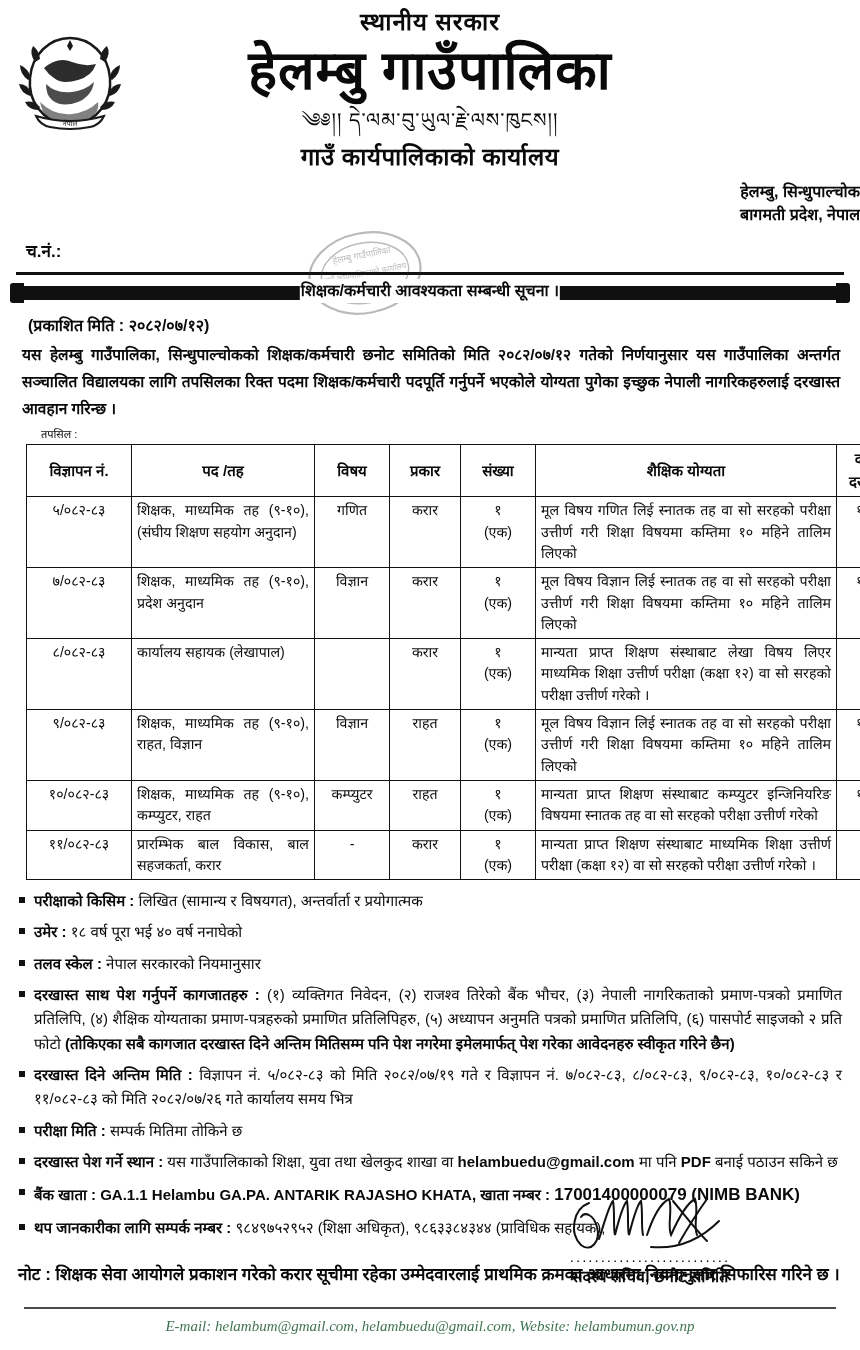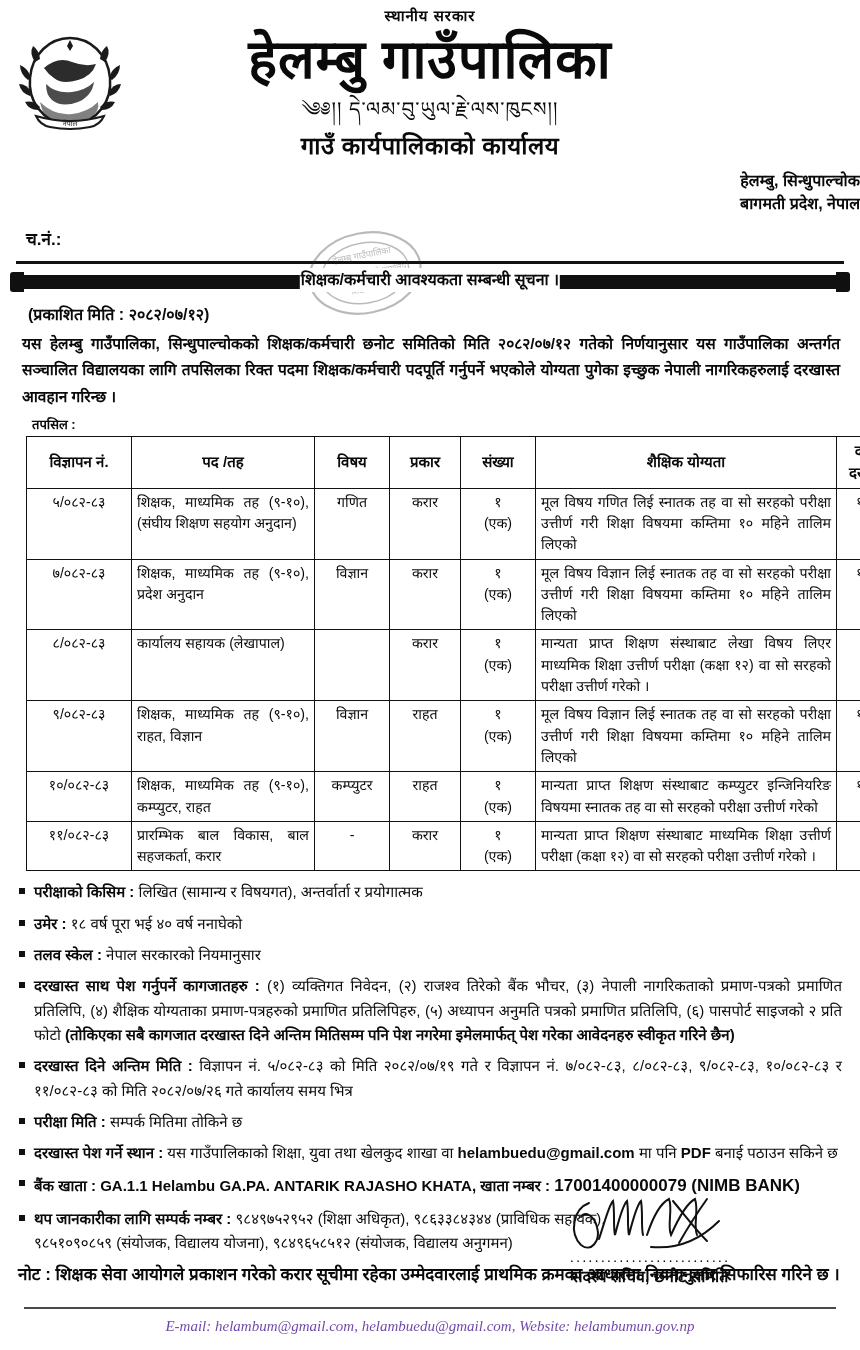--- a/index.html
+++ b/index.html
@@ -24,21 +24,21 @@
     background: #fff;
   }
 
   
   .letterhead {
     position: relative;
     text-align: center;
     padding-top: 6px;
   }
   .local-gov {
-    font-size: 15px;
+    font-size: 24px;
     font-weight: 700;
     letter-spacing: 1px;
     line-height: 1.3;
   }
   .muni-name {
     font-size: 54px;
     font-weight: 700;
     line-height: 1.15;
     letter-spacing: 1px;
     margin-top: 2px;
@@ -143,23 +143,23 @@
 
   
   .intro {
     margin: 6px 20px 0 22px;
     font-size: 15.5px;
     line-height: 1.72;
     text-align: justify;
     font-weight: 600;
   }
   .tapsil {
-    margin: 4px 0 3px 32px;
-    font-size: 13px;
-    font-weight: 700;
+    margin: 4px 0 3px 41px;
+    font-size: 11px;
+    font-weight: 400;
   }
 
   
   table.vac {
     margin: 0 20px 0 26px;
     width: 814px;
     border-collapse: collapse;
     font-size: 14.2px;
     table-layout: fixed;
   }
@@ -254,21 +254,21 @@
     background: #4a4a4a;
   }
   .footer {
     position: absolute;
     left: 0; right: 0;
     top: 1318px;
     text-align: center;
     font-size: 15px;
     font-style: italic;
     font-family: "Liberation Serif", serif;
-    color: #4c1d95;
+    color: #14532d;
     opacity: .82;
   }
 </style>
 </head>
 <body>
 
 <div class="page">
 
   <div class="letterhead">
 
@@ -437,21 +437,20 @@
       <span class="lbl">परीक्षा मिति :</span><span> सम्पर्क मितिमा तोकिने छ</span>
     </li>
     <li>
       <span class="lbl">दरखास्त पेश गर्ने स्थान :</span><span> यस गाउँपालिकाको शिक्षा, युवा तथा खेलकुद शाखा वा </span><span class="latin">helambuedu@gmail.com</span><span> मा पनि </span><span class="latin">PDF</span><span> बनाई पठाउन सकिने छ</span>
     </li>
     <li>
       <span class="lbl">बैंक खाता :</span><span class="latin"> GA.1.1 Helambu GA.PA. ANTARIK RAJASHO KHATA,</span><span class="lbl"> खाता नम्बर : </span><span class="bignum latin">17001400000079 (NIMB BANK)</span>
     </li>
     <li>
       <span class="lbl">थप जानकारीका लागि सम्पर्क नम्बर :</span><span> ९८४९७५२९५२ (शिक्षा अधिकृत), ९८६३३८४३४४ (प्राविधिक सहायक),</span><br>
-      <span>९८५१०९०८५९  (संयोजक, विद्यालय योजना), ९८४९६५८५१२ (संयोजक, विद्यालय अनुगमन)</span>
     </li>
   </ul>
 
   <div class="sig-block">
     <svg class="sig-svg" width="190" height="62" viewBox="0 0 190 62">
       <g fill="none" stroke="#111" stroke-width="2" stroke-linecap="round">
         <path d="M34 8 C18 14 14 38 26 50 C36 58 46 46 42 32 C39 20 30 16 26 22"></path>
         <path d="M44 44 C50 26 54 10 58 6 C60 16 58 32 60 40 C64 24 68 10 72 6 C74 18 72 32 74 40 C78 24 82 10 86 6 C88 18 86 32 88 40"></path>
         <path d="M92 40 C98 22 106 8 114 4 C118 14 112 30 116 40 C124 22 132 8 140 4 C144 16 138 30 142 40"></path>
         <path d="M118 6 C128 18 140 34 152 46"></path>

